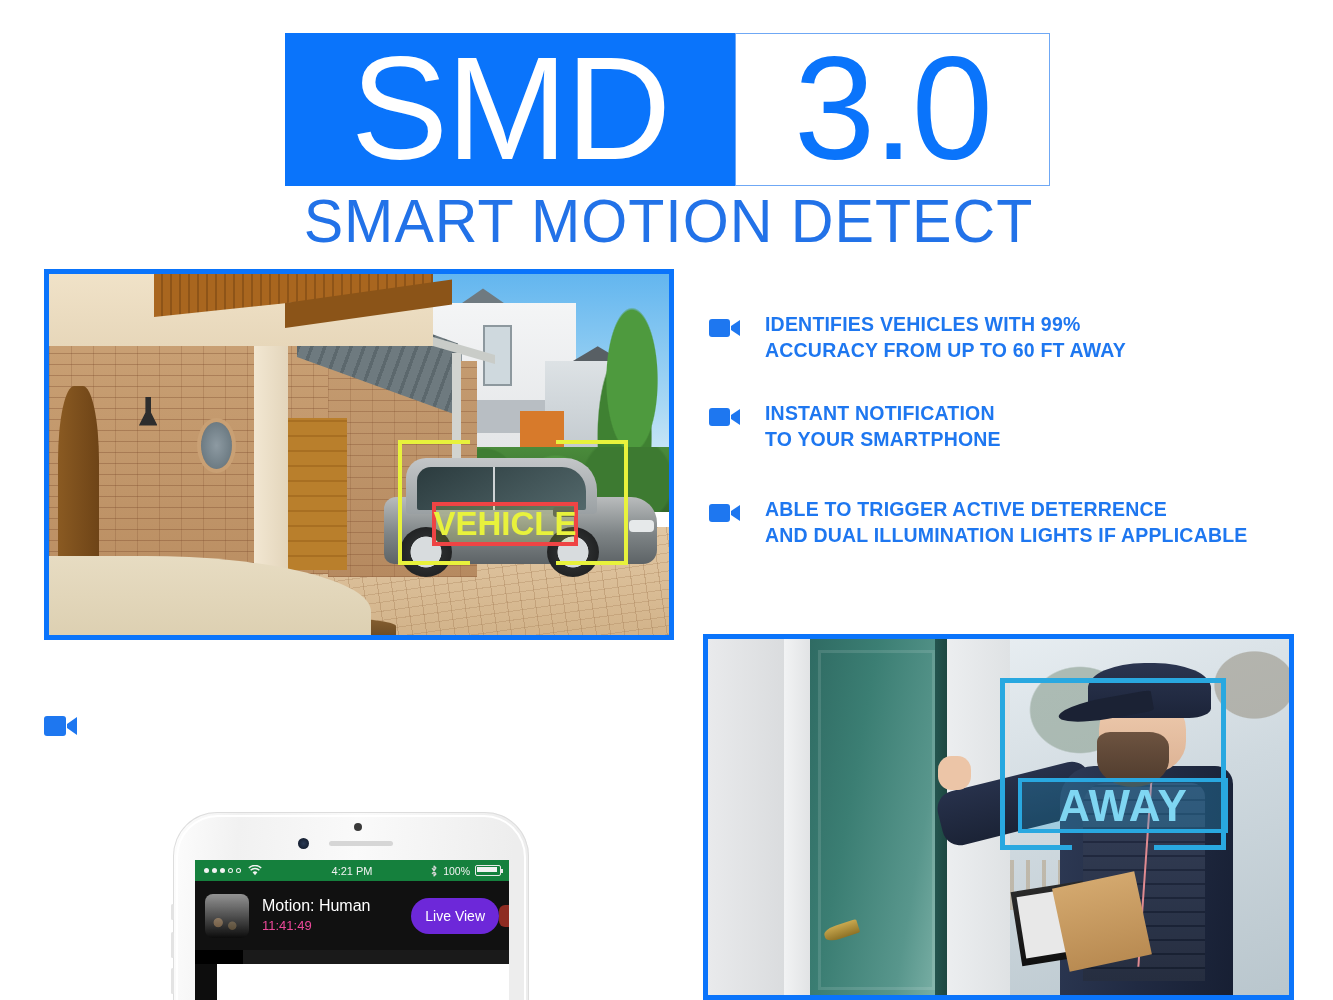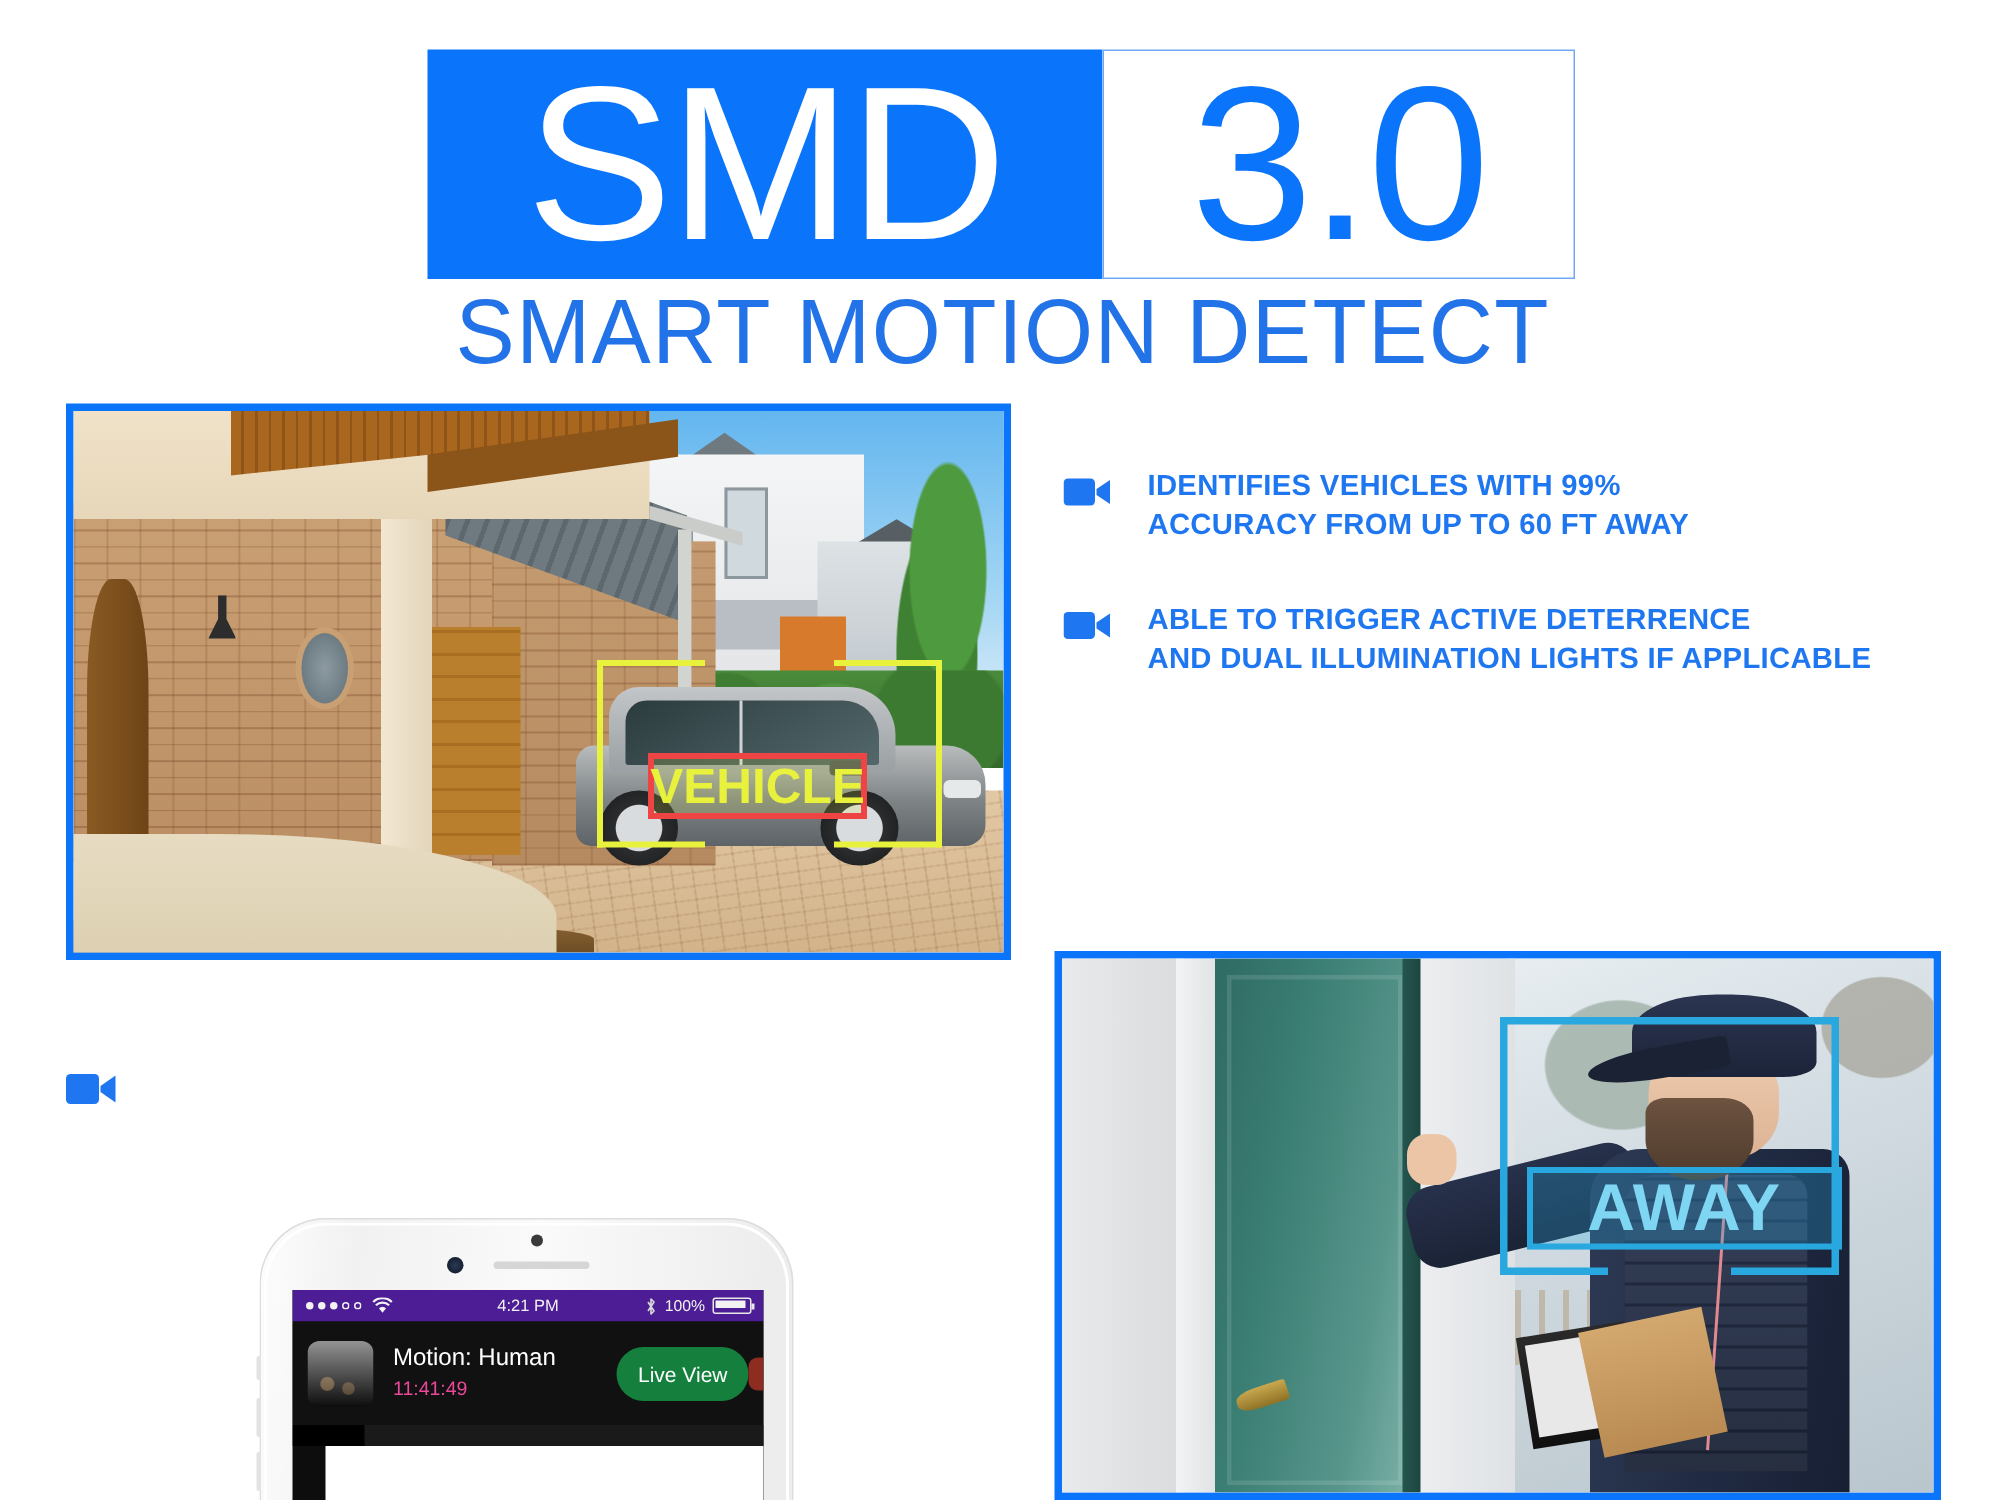--- a/index.html
+++ b/index.html
@@ -255,21 +255,21 @@
   .phone-sensor{position:absolute;left:181px;top:11px;width:8px;height:8px;border-radius:50%;
        background:#3a3a3a;}
   .phone-vol1{position:absolute;left:-2px;top:92px;width:3px;height:16px;background:#e3e3e3;border-radius:2px;}
   .phone-vol2{position:absolute;left:-2px;top:120px;width:3px;height:26px;background:#e3e3e3;border-radius:2px;}
   .phone-vol3{position:absolute;left:-2px;top:156px;width:3px;height:26px;background:#e3e3e3;border-radius:2px;}
   .phone-screen{
     position:absolute;left:22px;top:48px;width:314px;height:162px;
     background:#0d0d0d;overflow:hidden;
   }
   .status-bar{
-    position:absolute;left:0;top:0;width:314px;height:21px;background:#4c1d95;
+    position:absolute;left:0;top:0;width:314px;height:21px;background:#15803d;
     display:flex;align-items:center;color:#f2f2f2;font-size:10.5px;
   }
   .sb-left{display:flex;align-items:center;margin-left:9px;gap:3px;}
   .dot{width:5px;height:5px;border-radius:50%;background:#f2f2f2;}
   .dot.o{background:transparent;box-shadow:inset 0 0 0 1px #f2f2f2;}
   .sb-center{position:absolute;left:0;right:0;text-align:center;font-size:11px;}
   .sb-right{position:absolute;right:8px;display:flex;align-items:center;gap:5px;font-size:10.5px;}
   .batt{width:24px;height:9px;border:1px solid #e8e8e8;border-radius:2px;position:relative;}
   .batt::after{content:"";position:absolute;left:1px;top:1px;width:20px;height:5px;background:#f2f2f2;}
   .batt::before{content:"";position:absolute;right:-3px;top:2.5px;width:2px;height:4px;background:#e8e8e8;}
@@ -283,21 +283,21 @@
     background-image:
       linear-gradient(180deg,rgba(255,255,255,.55),rgba(0,0,0,.25)),
       radial-gradient(circle at 30% 65%,#7a5a36 0 10%,transparent 12%),
       radial-gradient(circle at 62% 72%,#5e4a2c 0 9%,transparent 11%);
     overflow:hidden;
   }
   .notif-text{margin-left:13px;flex:1 1 auto;}
   .notif-title{color:#ffffff;font-size:16px;line-height:1.25;}
   .notif-time{color:#ec4899;font-size:13px;line-height:1.3;margin-top:2px;}
   .live-btn{
-    flex:0 0 auto;background:#15803d;color:#ffffff;font-size:14px;
+    flex:0 0 auto;background:#6d28d9;color:#ffffff;font-size:14px;
     border-radius:22px;padding:10px 14px;border:none;
   }
   .notif-red{position:absolute;right:0;top:24px;width:10px;height:22px;
        background:#8e2c22;border-radius:6px 0 0 6px;}
   .screen-strip{position:absolute;left:0;top:90px;width:314px;height:14px;background:#000;}
   .screen-strip2{position:absolute;left:48px;top:90px;width:266px;height:14px;background:#1a1a1a;}
   .screen-white{position:absolute;left:22px;top:104px;width:292px;height:58px;background:#ffffff;}
 </style>
 </head>
 <body>
@@ -371,20 +371,28 @@
 
     <div class="bullet">
       <svg class="cam-icon" viewBox="0 0 32 22">
         <rect x="0" y="2" width="21" height="18" rx="3" fill="#1E77F0"></rect>
         <path d="M22 9 L31 3 L31 19 L22 13 Z" fill="#1E77F0"></path>
       </svg>
       <div class="bullet-text">IDENTIFIES VEHICLES WITH 99%
 ACCURACY FROM UP TO 60 FT AWAY</div>
     </div>
 
+    <div class="bullet">
+      <svg class="cam-icon" viewBox="0 0 32 22">
+        <rect x="0" y="2" width="21" height="18" rx="3" fill="#1E77F0"></rect>
+        <path d="M22 9 L31 3 L31 19 L22 13 Z" fill="#1E77F0"></path>
+      </svg>
+      <div class="bullet-text">INSTANT NOTIFICATION
+TO YOUR SMARTPHONE</div>
+    </div>
 
     <div class="bullet">
       <svg class="cam-icon" viewBox="0 0 32 22">
         <rect x="0" y="2" width="21" height="18" rx="3" fill="#1E77F0"></rect>
         <path d="M22 9 L31 3 L31 19 L22 13 Z" fill="#1E77F0"></path>
       </svg>
       <div class="bullet-text">ABLE TO TRIGGER ACTIVE DETERRENCE
 AND DUAL ILLUMINATION LIGHTS IF APPLICABLE</div>
     </div>
   </div>

